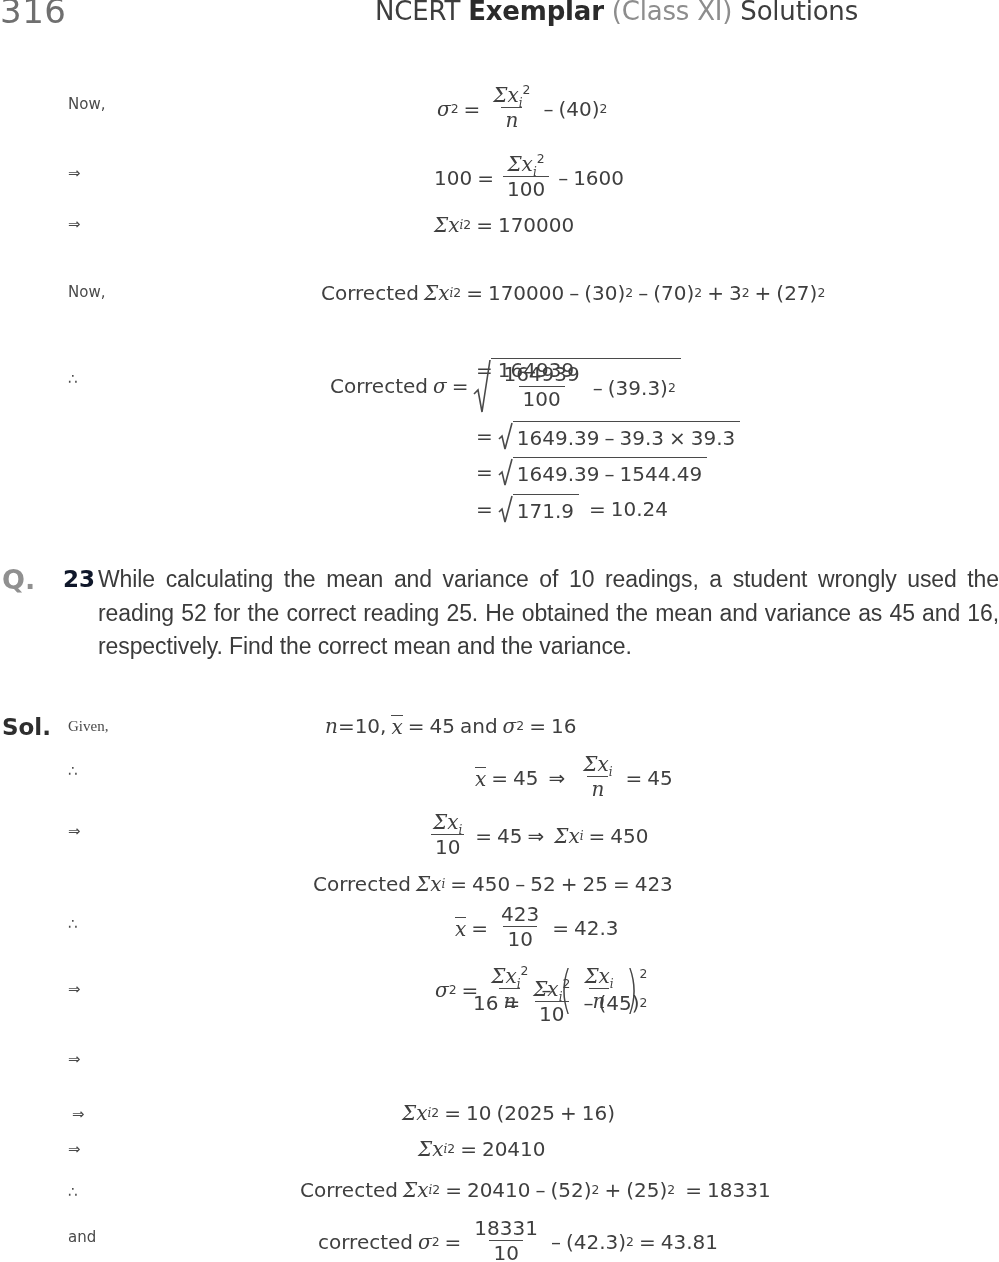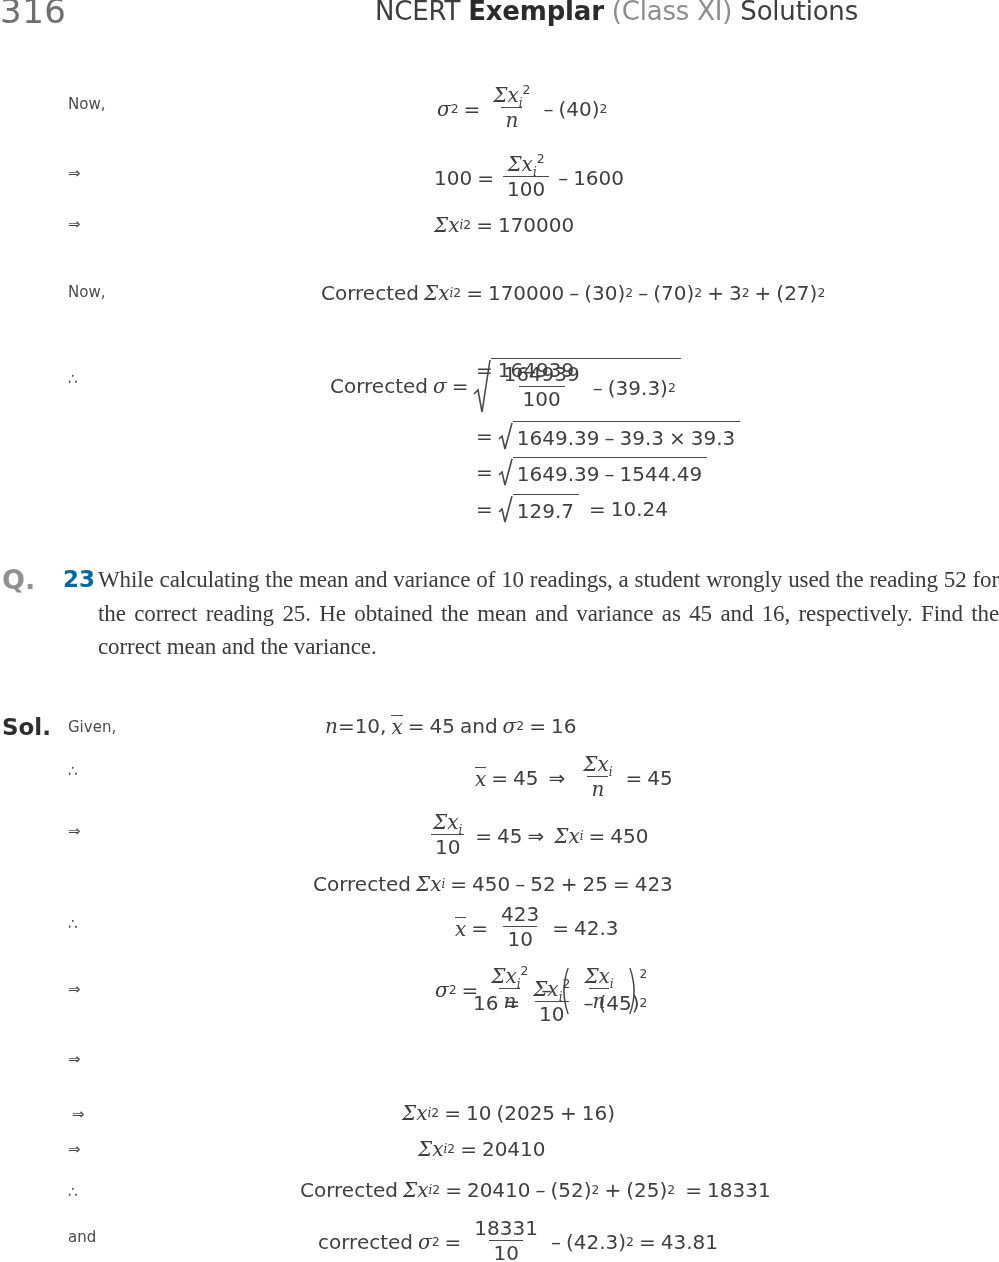--- a/index.html
+++ b/index.html
@@ -133,32 +133,32 @@
     font-size: 27px;
     font-weight: 700;
     color: #909090;
     font-family: "DejaVu Sans", sans-serif;
   }
   #q-number {
     position: absolute;
     left: 63px; top: 6px;
     font-size: 23px;
     font-weight: 700;
-    color: #0369a1;
+    color: #0f172a;
     font-family: "DejaVu Sans", sans-serif;
   }
   #q-text {
     position: absolute;
     left: 98px; top: 3px;
     width: 901px;
     font-size: 23px;
     line-height: 1.46;
     color: #3b3b3b;
     text-align: justify;
-    font-family: Liberation Serif, serif;
+    font-family: Liberation Sans, sans-serif;
     letter-spacing: -0.1px;
   }
 
   
   #sol-marker {
     position: absolute;
     left: 2px; top: 714px;
     font-size: 23px;
     font-weight: 700;
     color: #2e2e2e;
@@ -260,34 +260,34 @@
 </div>
 
 <div class="eq" style="left:476px; top:494px;">
   =<span class="sp"></span>
   <span class="sqrt">
     <span class="radical">
       <svg class="rad-svg" width="15" height="30" viewBox="0 0 15 30">
         <path d="M1 18 L4 15 L7 28 L14 2" fill="none" stroke="#4a4a4a" stroke-width="1.6"></path>
       </svg>
     </span>
-    <span class="radicand">129.7</span>
+    <span class="radicand">171.9</span>
   </span>
   <span class="sp"></span><span class="sp"></span>=<span class="sp"></span>10.24
 </div>
 
 <div id="question-block">
   <div id="q-marker">Q.</div>
   <div id="q-number">23</div>
   <div id="q-text">While calculating the mean and variance of 10 readings, a student wrongly used the reading 52 for the correct reading 25. He obtained the mean and variance as 45 and 16, respectively. Find the correct mean and the variance.</div>
 </div>
 
 <div id="sol-marker">Sol.</div>
 
-<div class="lbl" style="left:68px; top:718px;">Given,</div>
+<div class="lbl" style="left:68px; top:718px;font-family:Liberation Serif, serif;">Given,</div>
 <div class="eq" style="left:325px; top:714px;">
   <span class="mi">n</span>=10,<span class="sp"></span>
   <span class="xbar">x</span><span class="op">=</span>45<span class="sp"></span>
   <span>and</span><span class="sp"></span>
   <span class="mi">σ</span><sup class="exp">2</sup><span class="op">=</span>16
 </div>
 
 <div class="lbl" style="left:68px; top:762px;">∴</div>
 <div class="eq" style="left:475px; top:755px;">
   <span class="xbar">x</span><span class="op">=</span>45<span class="sp"></span>

